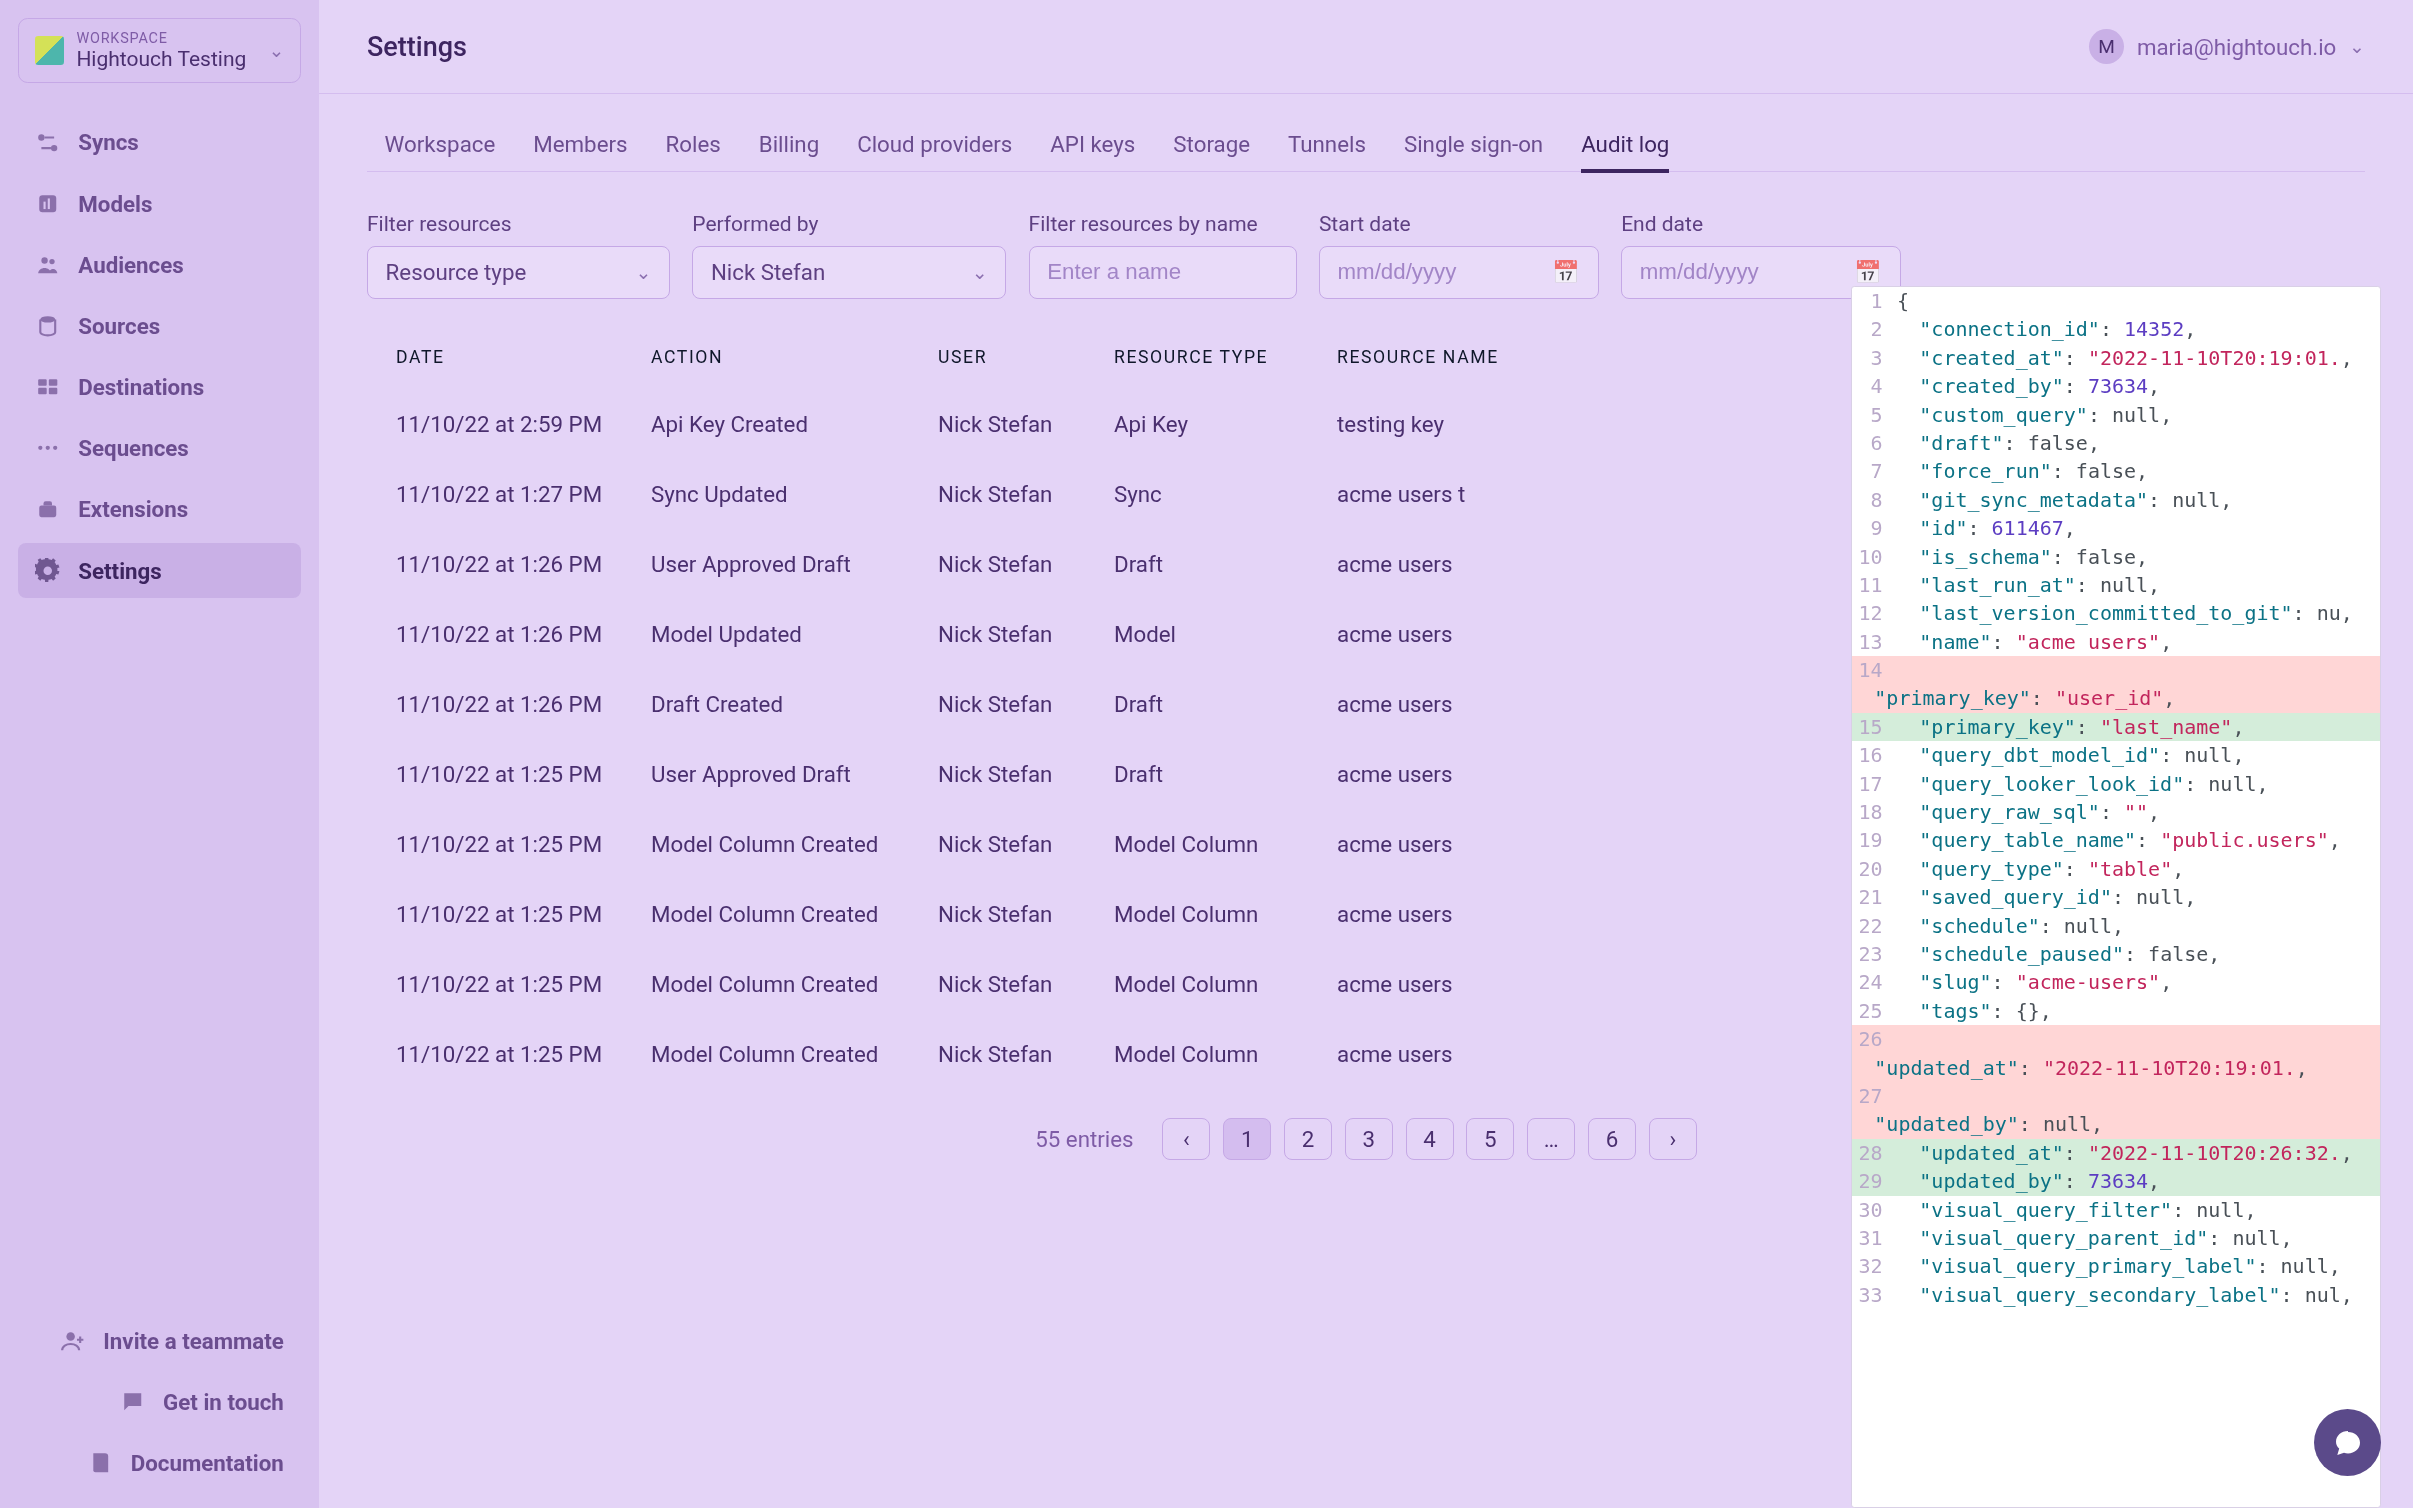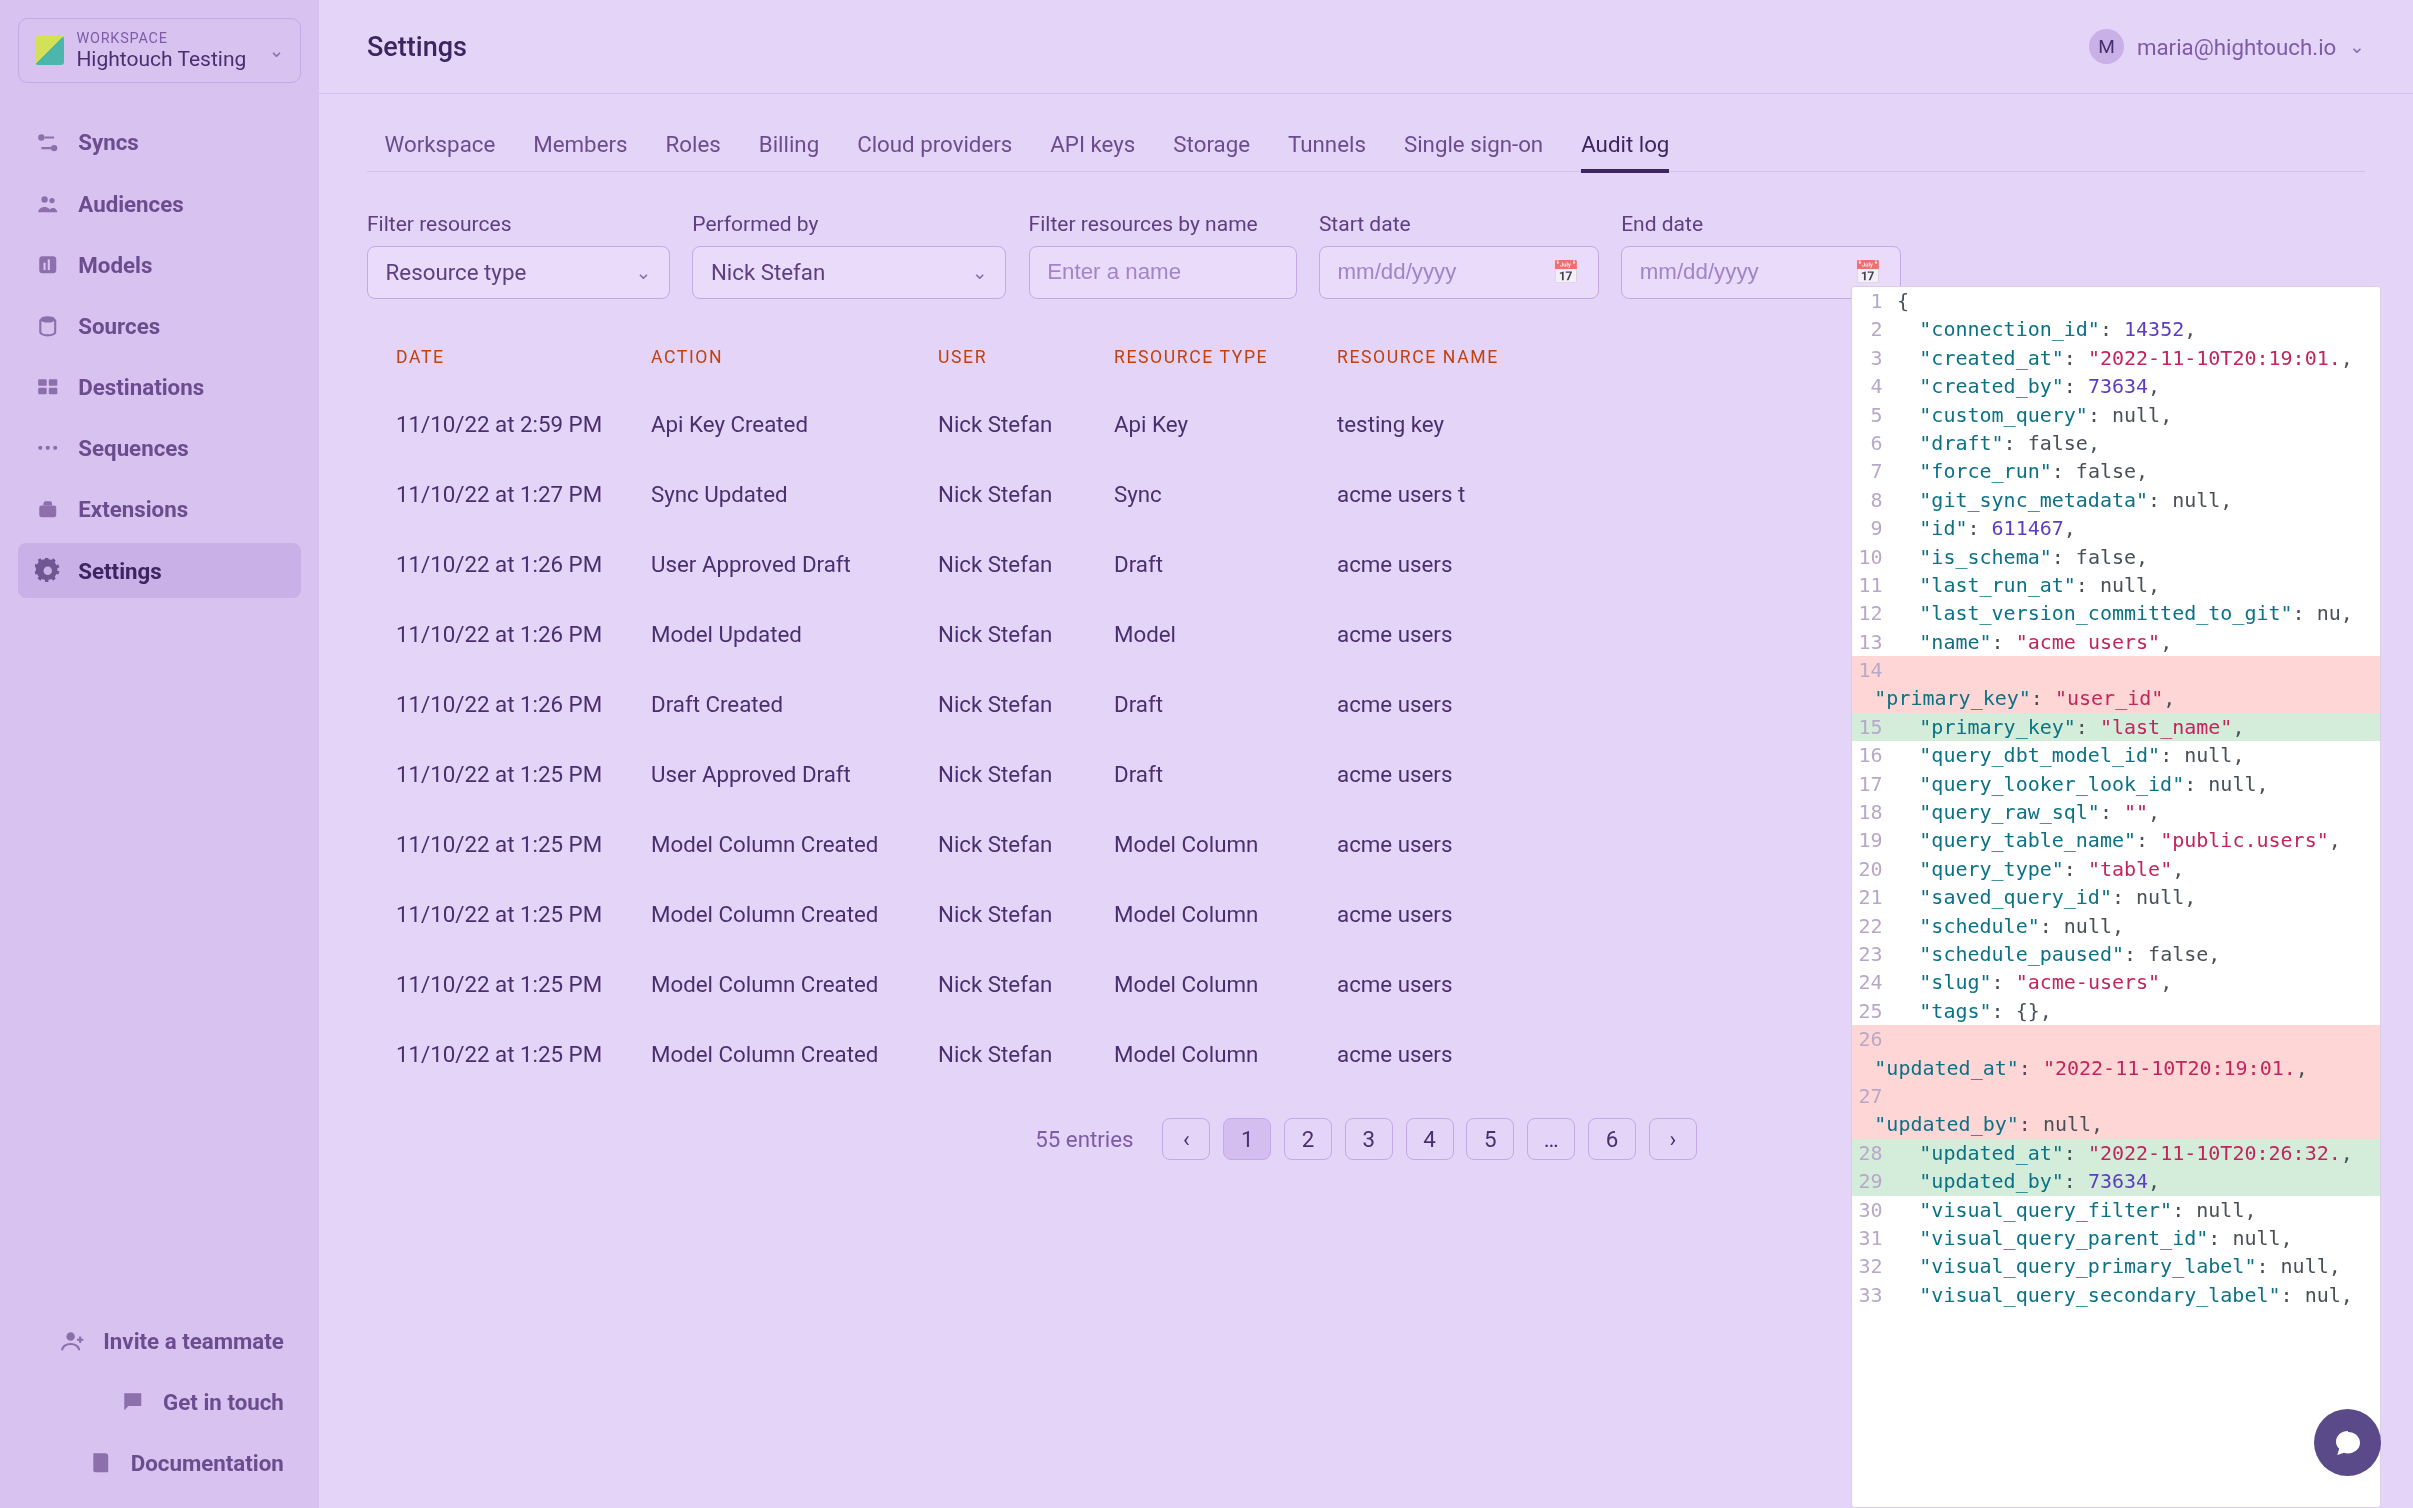--- a/index.html
+++ b/index.html
@@ -89,21 +89,21 @@
 .control input { background: transparent; border: none; outline: none; font-size: 22.3px; color: #5e4082; width: 100%; }
 .control input::placeholder { color: #a285c7; }
 .filter:nth-child(1) .control { width: 303px; }
 .filter:nth-child(2) .control { width: 314px; }
 .filter:nth-child(3) .control { width: 268px; }
 .filter:nth-child(4) .control, .filter:nth-child(5) .control { width: 280px; }
 
 
 .table-wrap { margin-top: 48px; }
 .thead, .trow { display: grid; grid-template-columns: 255px 287px 176px 223px 1fr; padding: 0 29px; }
-.thead { color: #c2410c; font-size: 17.6px; letter-spacing: 1.6px; padding-bottom: 22.3px; }
+.thead { color: #0f172a; font-size: 17.6px; letter-spacing: 1.6px; padding-bottom: 22.3px; }
 .trow { height: 70px; align-items: center; color: #4a2f6f; }
 .tbody { display: flex; flex-direction: column; justify-content: flex-end; }
 
 
 .pagination { display: flex; align-items: center; gap: 12.8px; justify-content: center; margin-top: 29px; }
 .page-count { color: #7e5ba6; margin-right: 16px; }
 .page-btn {
   width: 48px; height: 42px; border: 1.6px solid #c5a8e6; border-radius: 8px;
   display: flex; align-items: center; justify-content: center; color: #4a2f6f;
   background: transparent; cursor: pointer;
@@ -157,36 +157,36 @@
             <circle cx="6" cy="7" r="3"></circle>
             <circle cx="18" cy="17" r="3"></circle>
             <path d="M9 7h9M6 17h9" stroke="currentColor" stroke-width="2"></path>
           </svg>
         </span>
       <span>Syncs</span>
     </div>
     <div class="nav-item">
       <span class="nav-icon">
           <svg viewBox="0 0 24 24" fill="currentColor">
+            <rect x="4" y="4" width="16" height="16" rx="3"></rect>
+            <rect x="8" y="10" width="2" height="7" fill="#d8c3f0"></rect>
+            <rect x="12" y="7" width="2" height="10" fill="#d8c3f0"></rect>
+          </svg>
+        </span>
+      <span>Models</span>
+    </div>
+    <div class="nav-item">
+      <span class="nav-icon">
+          <svg viewBox="0 0 24 24" fill="currentColor">
             <circle cx="9" cy="8" r="3"></circle>
             <circle cx="16" cy="9" r="2.5"></circle>
             <path d="M3 20c0-3 3-5 6-5s6 2 6 5M13 20c0-2 2-4 4-4s4 2 4 4"></path>
           </svg>
         </span>
       <span>Audiences</span>
-    </div>
-    <div class="nav-item">
-      <span class="nav-icon">
-          <svg viewBox="0 0 24 24" fill="currentColor">
-            <rect x="4" y="4" width="16" height="16" rx="3"></rect>
-            <rect x="8" y="10" width="2" height="7" fill="#d8c3f0"></rect>
-            <rect x="12" y="7" width="2" height="10" fill="#d8c3f0"></rect>
-          </svg>
-        </span>
-      <span>Models</span>
     </div>
     <div class="nav-item">
       <span class="nav-icon">
           <svg viewBox="0 0 24 24" fill="currentColor">
             <ellipse cx="12" cy="6" rx="7" ry="3"></ellipse>
             <path d="M5 6v12c0 1.6 3 3 7 3s7-1.4 7-3V6" fill="none" stroke="currentColor" stroke-width="2"></path>
           </svg>
         </span>
       <span>Sources</span>
     </div>

